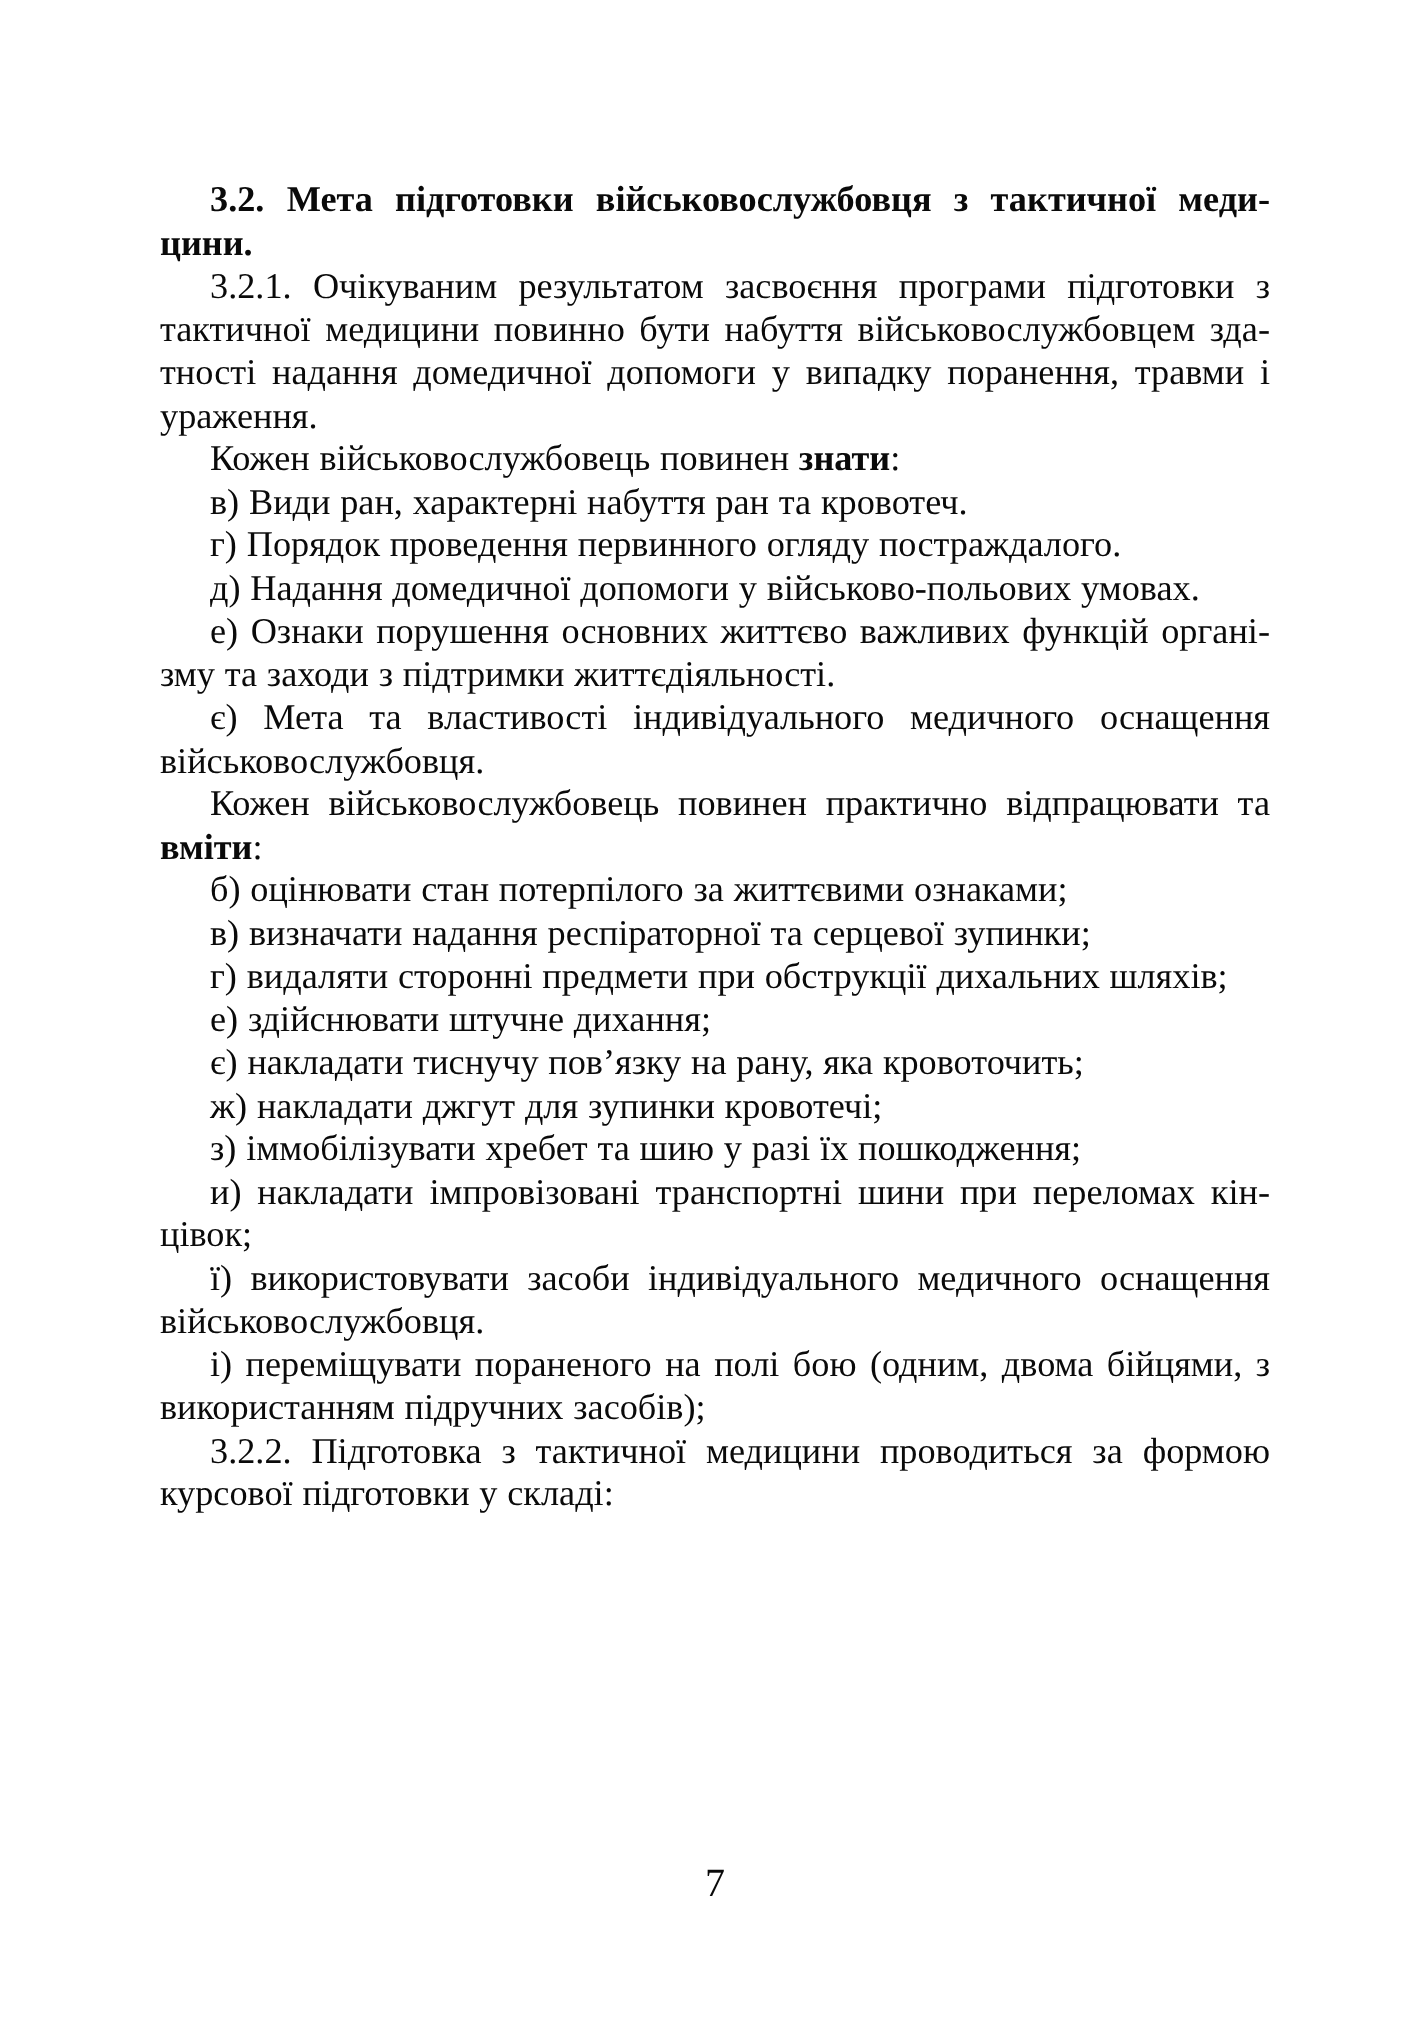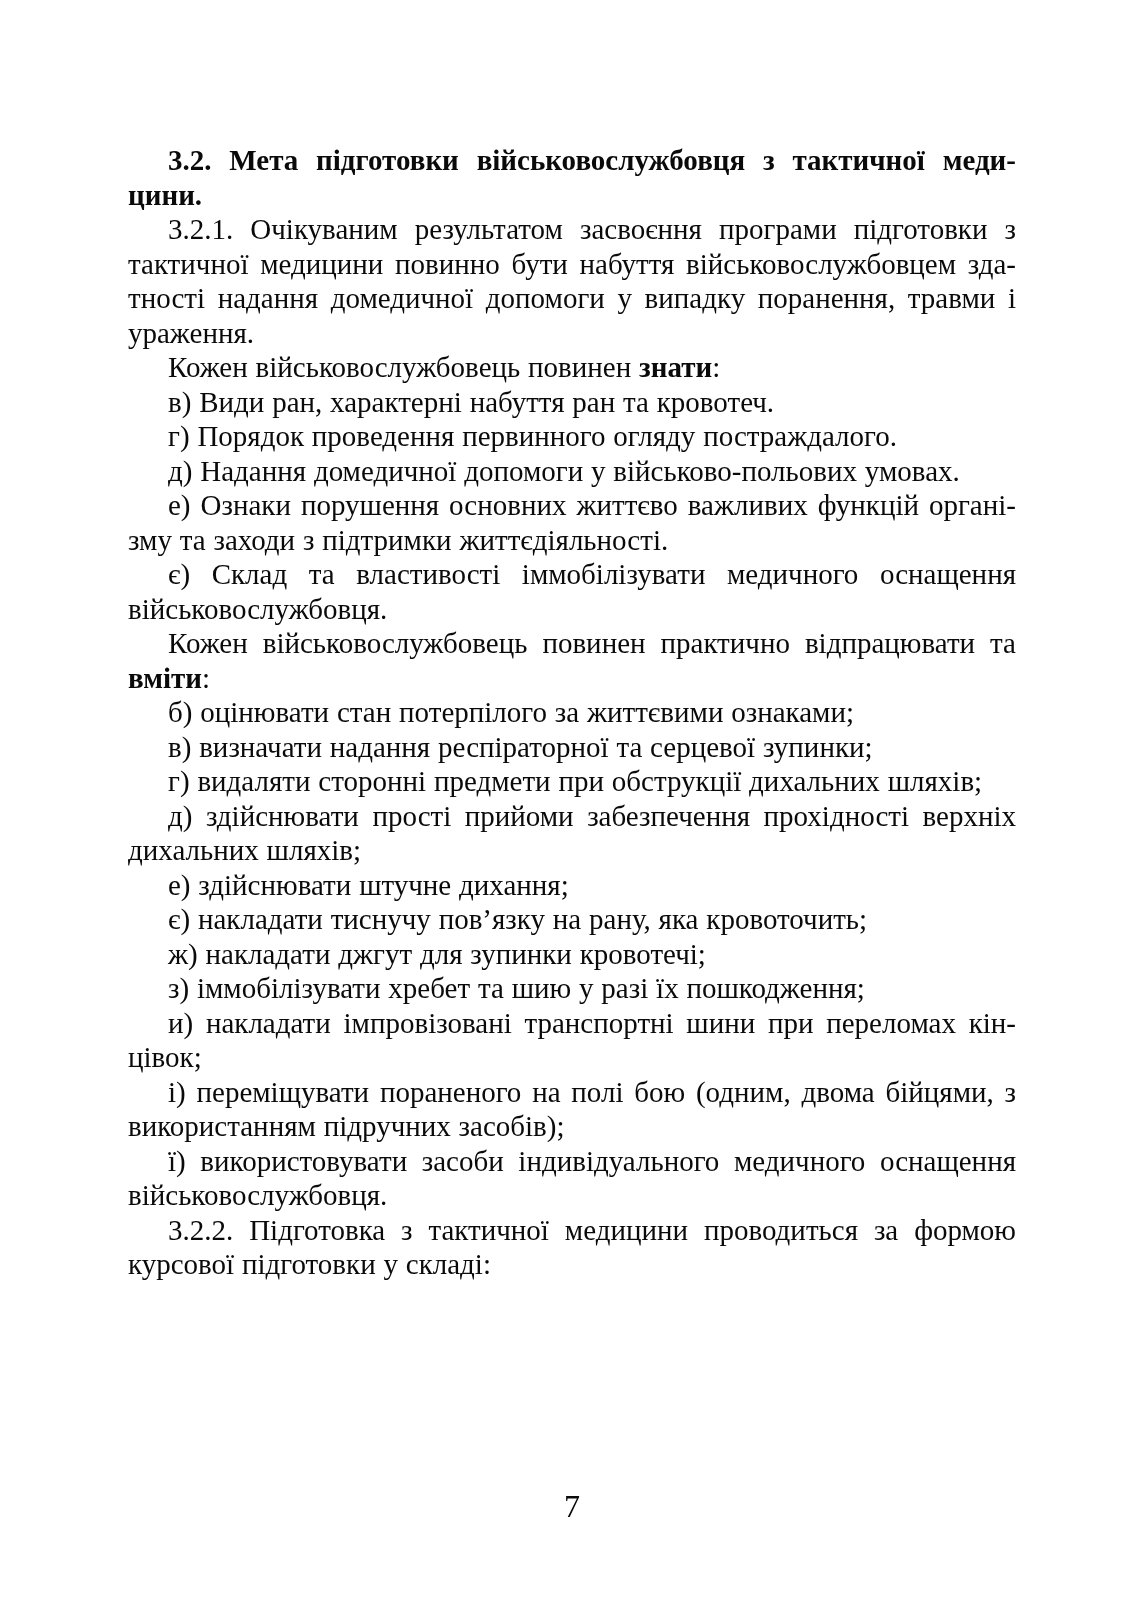--- a/index.html
+++ b/index.html
@@ -52,31 +52,30 @@
 
 <div class="page">
   <div class="content">
       <p class="para"><span class="bold">3.2. Мета підготовки військовослужбовця з тактичної меди­цини.</span></p>
       <p class="para"><span>3.2.1. Очікуваним результатом засвоєння програми підготовки з тактичної медицини повинно бути набуття військовослужбовцем зда­тності надання домедичної допомоги у випадку поранення, травми і ураження.</span></p>
       <p class="para"><span>Кожен військовослужбовець повинен </span><span class="bold">знати</span><span>:</span></p>
       <p class="para"><span>в) Види ран, характерні набуття ран та кровотеч.</span></p>
       <p class="para"><span>г) Порядок проведення первинного огляду постраждалого.</span></p>
       <p class="para"><span>д) Надання домедичної допомоги у військово-польових умовах.</span></p>
       <p class="para"><span>е) Ознаки порушення основних життєво важливих функцій органі­зму та заходи з підтримки життєдіяльності.</span></p>
-      <p class="para"><span>є) Склад та властивості іммобілізувати медичного оснащення військовослужбовця.</span></p>
+      <p class="para"><span>є) Мета та властивості індивідуального медичного оснащення військовослужбовця.</span></p>
       <p class="para"><span>Кожен військовослужбовець повинен практично відпрацювати та </span><span class="bold">вміти</span><span>:</span></p>
       <p class="para"><span>б) оцінювати стан потерпілого за життєвими ознаками;</span></p>
       <p class="para"><span>в) визначати надання респіраторної та серцевої зупинки;</span></p>
       <p class="para"><span>г) видаляти сторонні предмети при обструкції дихальних шля­хів;</span></p>
-      <p class="para"><span>д) здійснювати прості прийоми забезпечення прохідності верхніх дихальних шляхів;</span></p>
       <p class="para"><span>е) здійснювати штучне дихання;</span></p>
       <p class="para"><span>є) накладати тиснучу пов’язку на рану, яка кровоточить;</span></p>
       <p class="para"><span>ж) накладати джгут для зупинки кровотечі;</span></p>
       <p class="para"><span>з) іммобілізувати хребет та шию у разі їх пошкодження;</span></p>
       <p class="para"><span>и) накладати імпровізовані транспортні шини при переломах кін­цівок;</span></p>
+      <p class="para"><span>ї) використовувати засоби індивідуального медичного оснащення військовослужбовця.</span></p>
       <p class="para"><span>і) переміщувати пораненого на полі бою (одним, двома бійцями, з використанням підручних засобів);</span></p>
-      <p class="para"><span>ї) використовувати засоби індивідуального медичного оснащення військовослужбовця.</span></p>
       <p class="para"><span>3.2.2. Підготовка з тактичної медицини проводиться за формою курсової підготовки у складі:</span></p>
     </div>
   <div class="footer">
     <span>7</span>
   </div>
 </div>
 
 </body></html>

